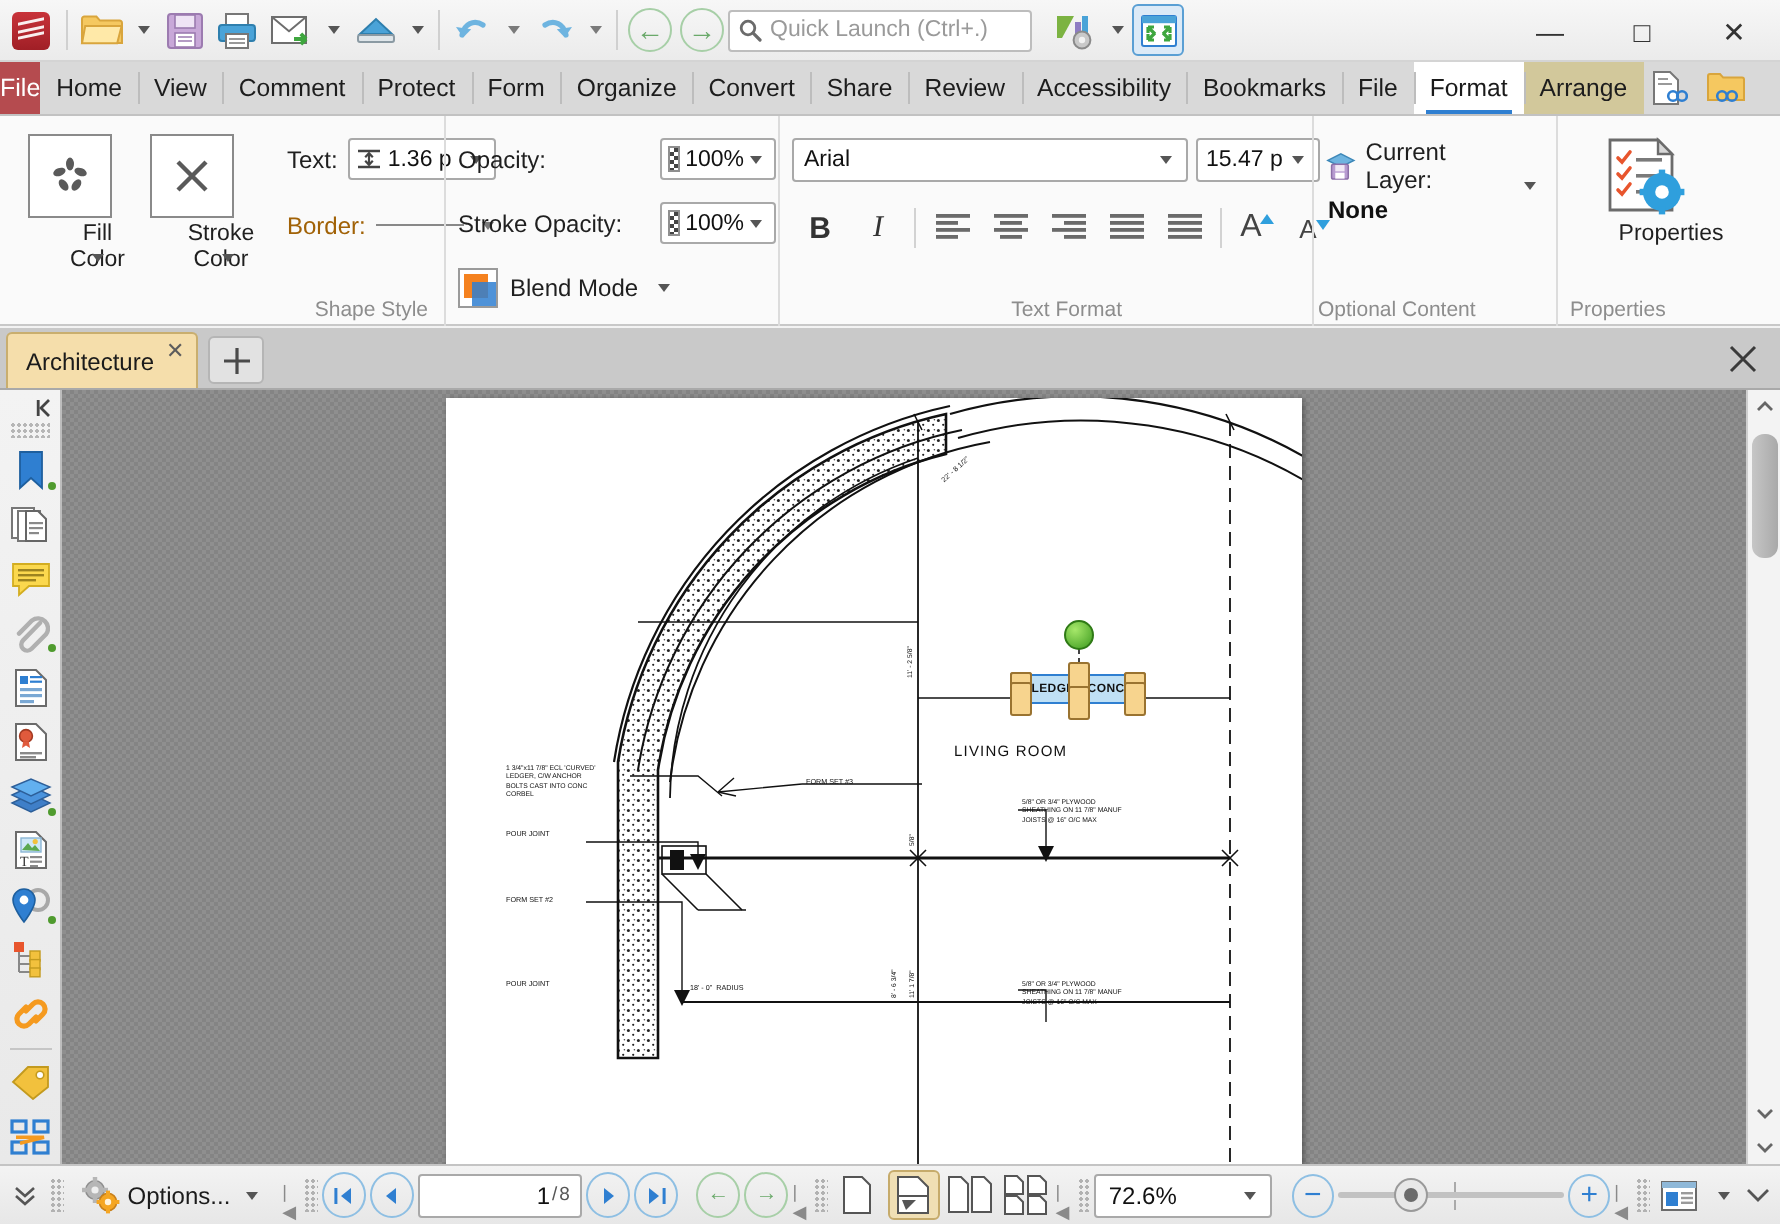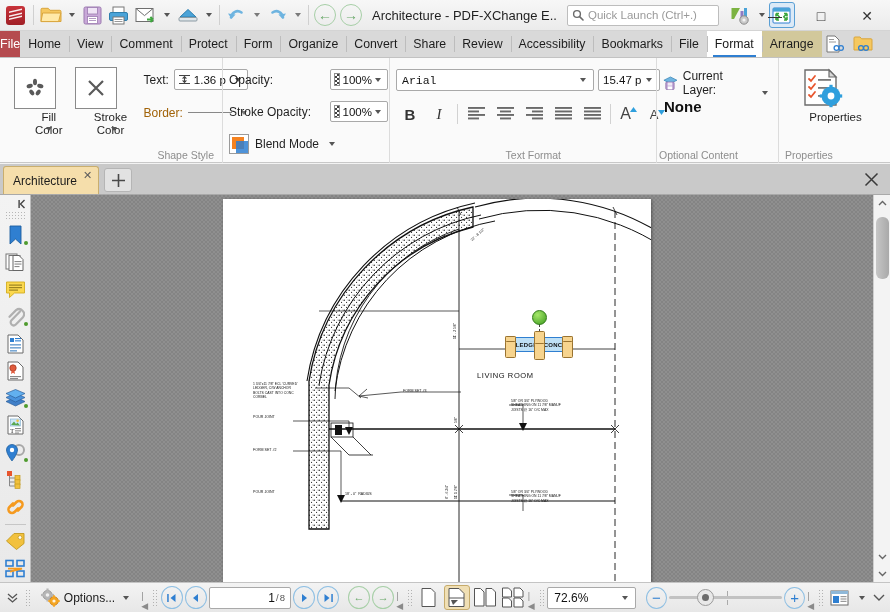--- a/index.html
+++ b/index.html
@@ -103,34 +103,34 @@
        linear-gradient(45deg,#444 25%,transparent 25%,transparent 75%,#444 75%);
      background-size:4px 4px; background-position:0 0,2px 2px; background-color:#fff; }
 
   .blend-ico { width:20px; height:20px; border:1px solid #9a9a9a; background:#fff; position:relative; }
   .blend-ico:before { content:""; position:absolute; left:2px; top:2px; width:12px; height:12px; background:#f58220; }
   .blend-ico:after  { content:""; position:absolute; left:6px; top:6px; width:12px; height:12px;
                       background:#2f7fd1; opacity:.85; }
 
   .fontrow { display:flex; align-items:center; gap:4px; margin-bottom:6px; }
   .fontbox { width:198px; height:22px; background:#fff; border:1px solid #a9a9a9; border-radius:2px;
-             display:flex; align-items:center; justify-content:space-between; padding:0 3px 0 5px;font-family:Liberation Mono, monospace; }
+             display:flex; align-items:center; justify-content:space-between; padding:0 3px 0 5px; }
   .sizebox { width:62px; height:22px; background:#fff; border:1px solid #a9a9a9; border-radius:2px;
              display:flex; align-items:center; justify-content:space-between; padding:0 3px 0 4px; }
   .fontbox .cval, .sizebox .cval { font-size:11.5px; color:#111; overflow:hidden; white-space:nowrap; }
 
   .toolrow { display:flex; align-items:center; gap:1px; }
   .tool { width:28px; height:26px; display:flex; align-items:center; justify-content:center;
           border:1px solid transparent; border-radius:3px; cursor:default; }
   .vsep { width:1px; height:20px; background:#d2d2d2; margin:0 3px; }
 
   .layerblk { display:flex; flex-direction:column; gap:1px; padding-top:6px; }
   .layerline { display:flex; align-items:center; gap:4px; }
   .layerline .lt { font-size:12px; color:#1f1f1f; }
-  .layerval { font-size:15px; font-weight:bold; color:#111; padding-left:1px; }
+  .layerval { font-size:12px; font-weight:bold; color:#111; padding-left:1px; }
 
   
   .tabstrip {
     position:absolute; left:0; top:164px; width:890px; height:31px;
     background:#c9c9c9; display:flex; align-items:flex-end;
     border-bottom:1px solid #a9a9a9;
   }
   .dtab {
     height:28px; background:#f5deab; border:1px solid #c9ae6e; border-bottom:none;
     border-radius:3px 3px 0 0; display:flex; align-items:center; gap:6px;
@@ -310,21 +310,20 @@
     <div class="caret lt"></div>
     <div class="tb-sep"></div>
 
     <div class="navcirc">
         <span>←</span>
       </div>
     <div class="navcirc">
         <span>→</span>
       </div>
 
-    <div class="doctitle">Architecture - PDF-XChange E..</div>
 
     <div class="quicklaunch">
       <svg width="12" height="12" viewBox="0 0 12 12">
         <circle cx="5" cy="5" r="3.4" fill="none" stroke="#6b6b6b" stroke-width="1.4"></circle>
         <path d="M7.6 7.6 L11 11" stroke="#6b6b6b" stroke-width="1.6" stroke-linecap="round"></path>
       </svg>
       <span class="ql-text">Quick Launch (Ctrl+.)</span>
     </div>
 
     <div style="width:8px"></div>

